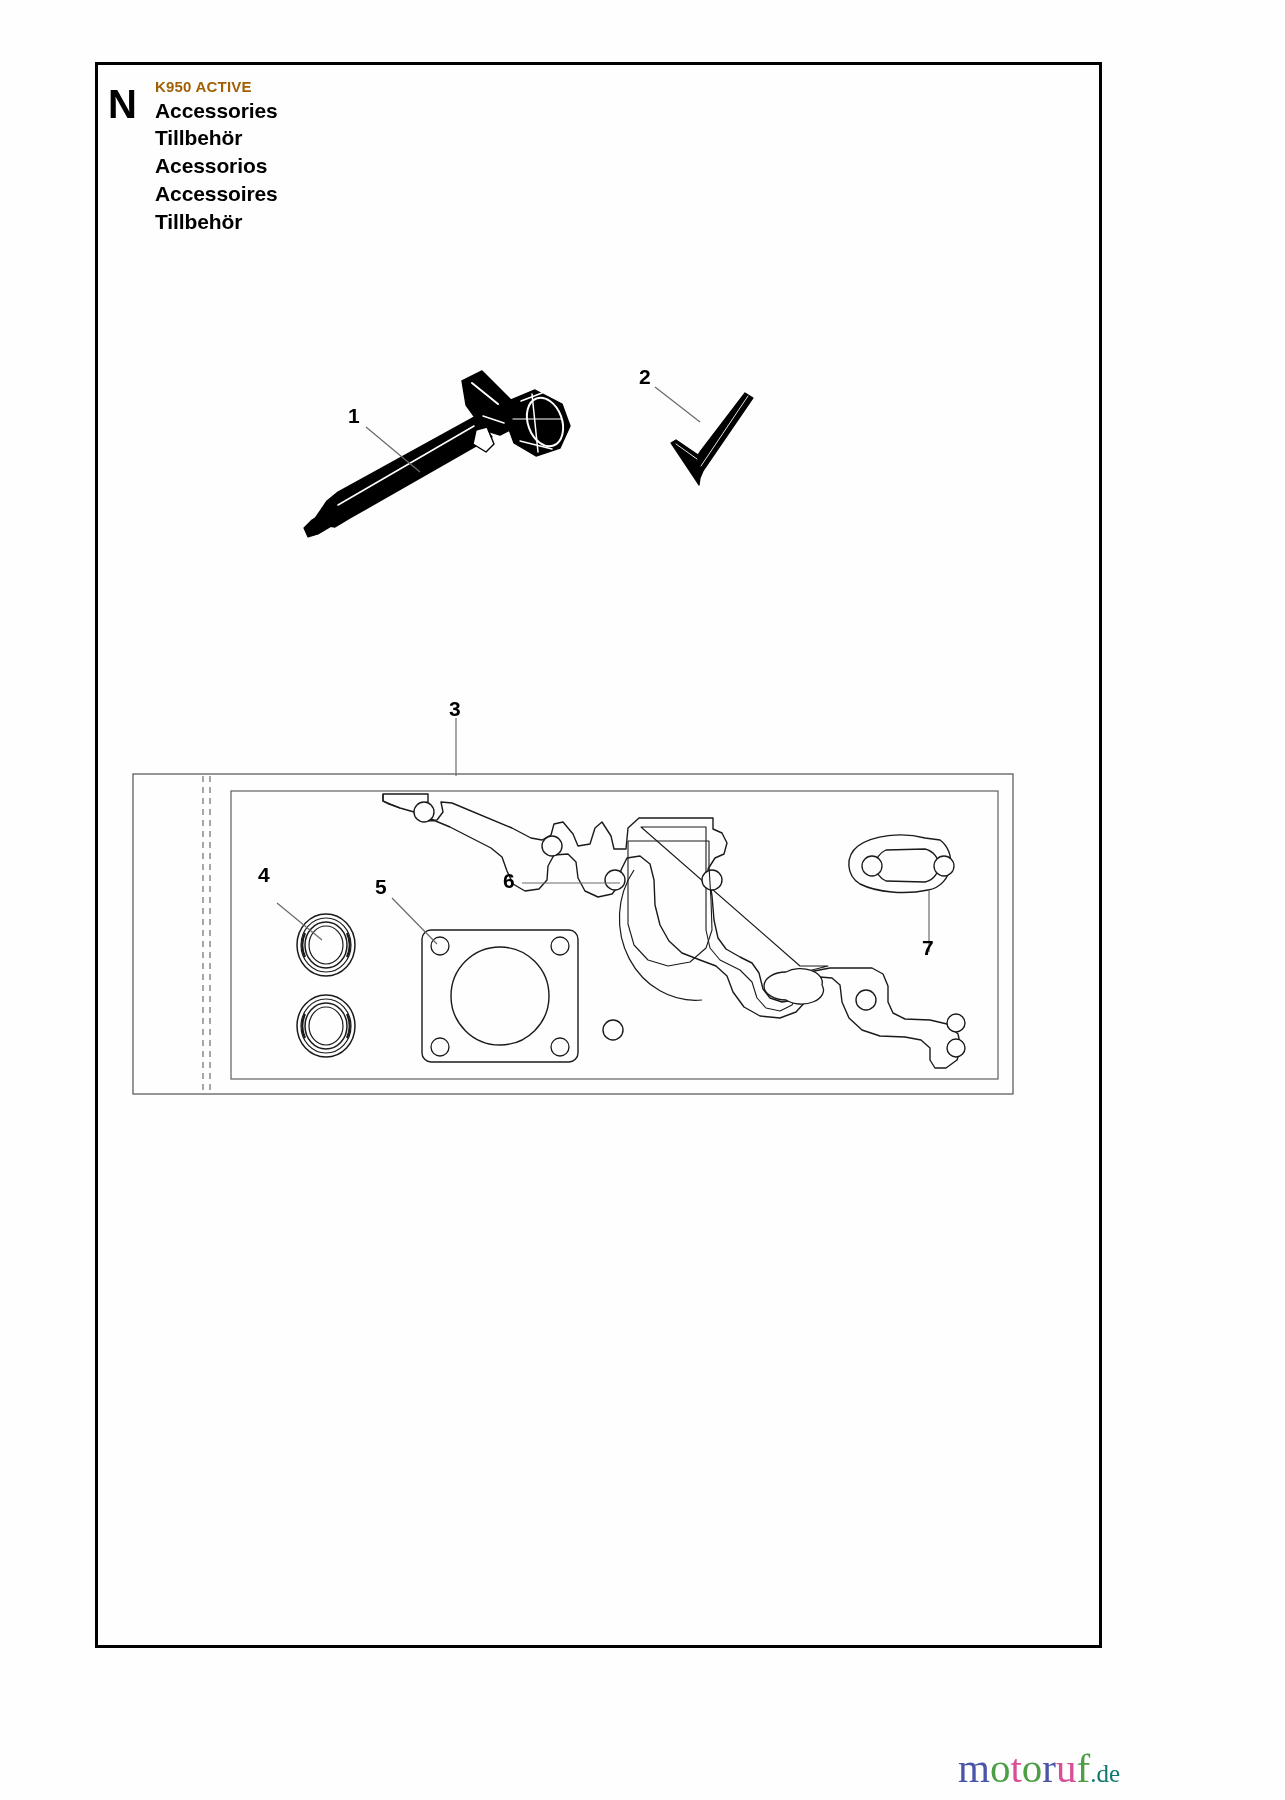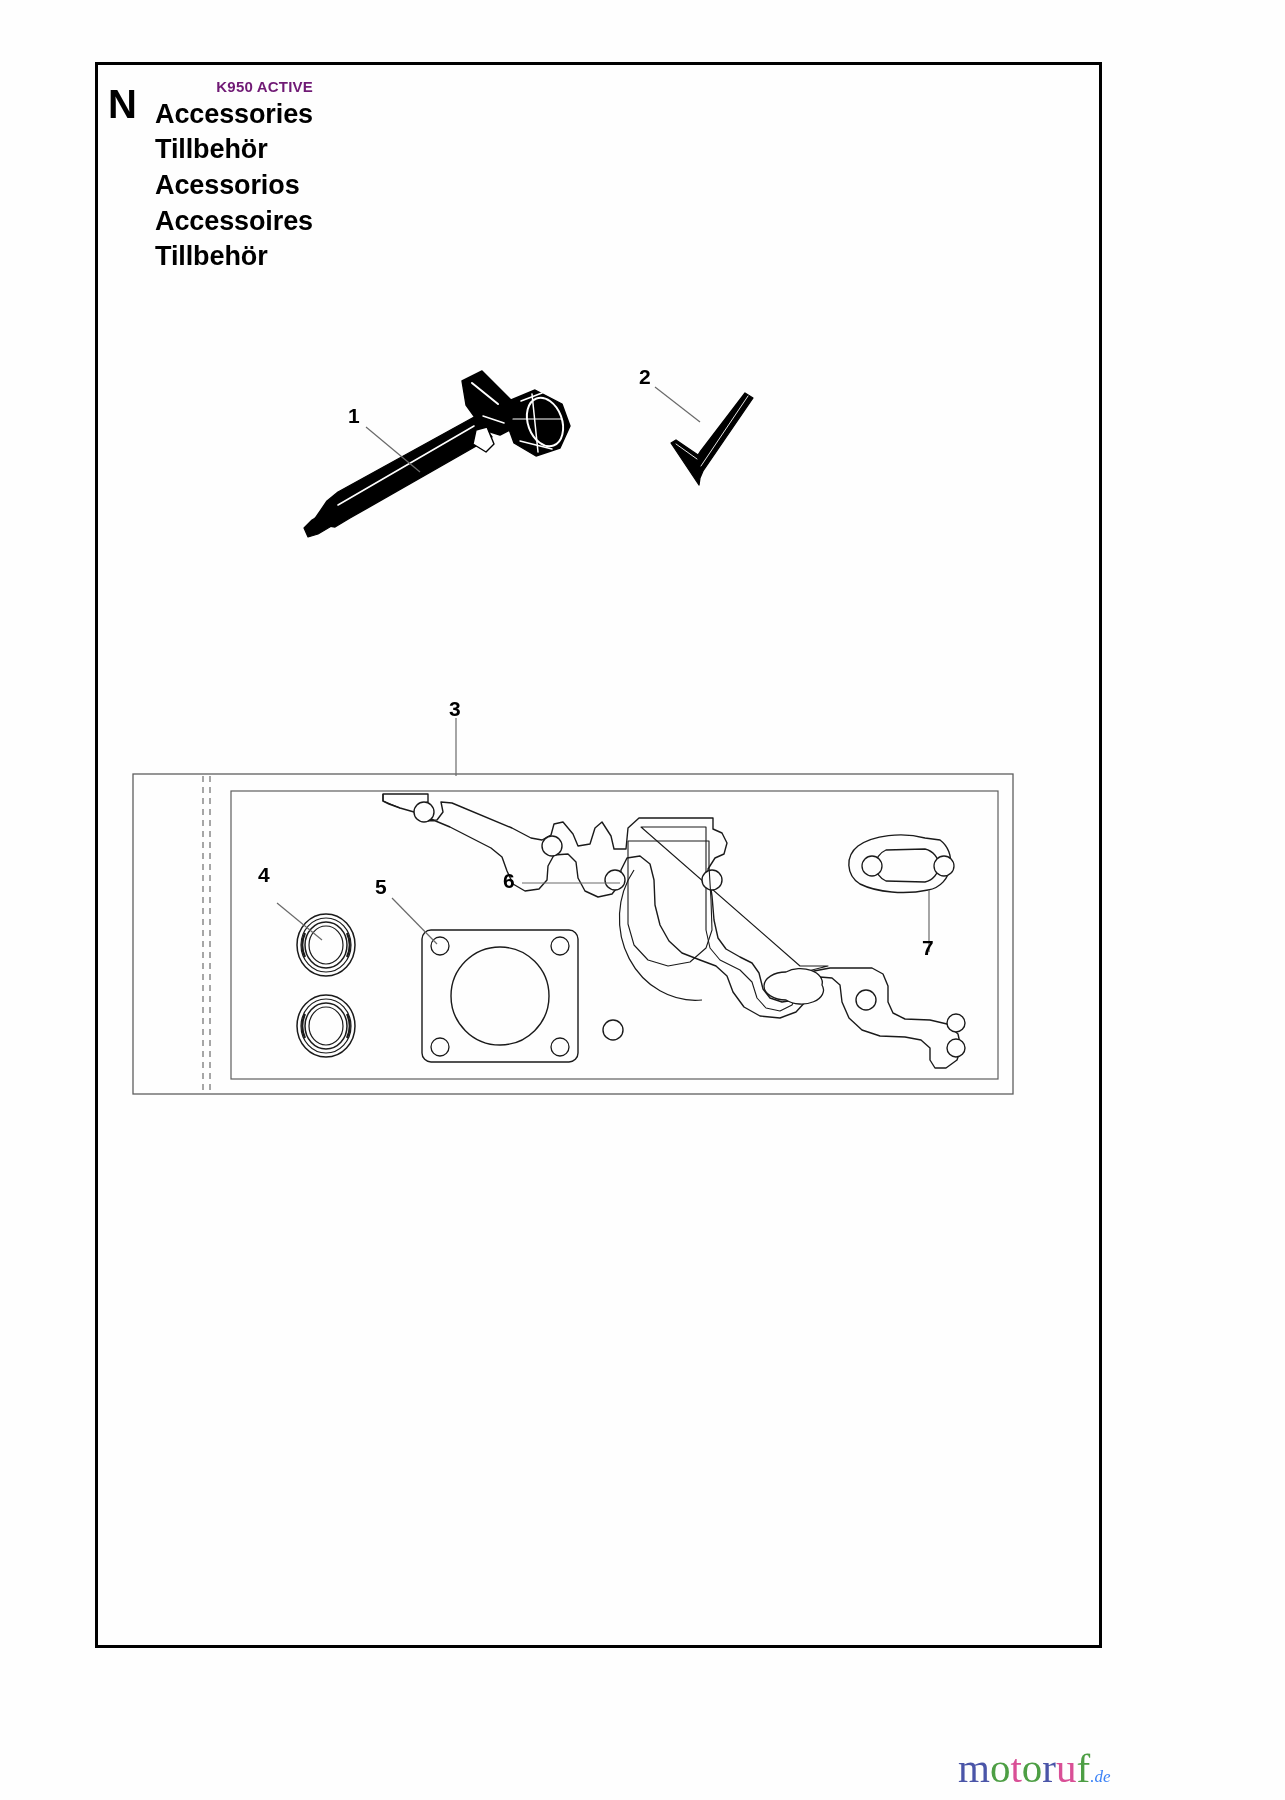--- a/index.html
+++ b/index.html
@@ -46,28 +46,27 @@
     letter-spacing: -0.5px;
   }
   #title-texts {
     position: absolute;
     left: 47px;
     top: 0px;
   }
   #model-name {
     font-size: 15px;
     font-weight: bold;
-    color: #701a75;
+    color: #a16207;
     letter-spacing: 0.2px;
     line-height: 1.25;
     white-space: nowrap;
-    text-align: right;
   }
   .title-line {
-    font-size: 27px;
+    font-size: 21px;
     font-weight: bold;
     color: #000;
     line-height: 1.32;
     letter-spacing: -0.1px;
     white-space: nowrap;
   }
   
   #drawing {
     position: absolute;
     left: 0;
@@ -94,21 +93,21 @@
     line-height: 1;
     white-space: nowrap;
   }
   #footer-logo .l1 { color: #4a55a8; }
   #footer-logo .l2 { color: #4d9e44; }
   #footer-logo .l3 { color: #d94f96; }
   #footer-logo .l4 { color: #4d9e44; }
   #footer-logo .l5 { color: #4a55a8; }
   #footer-logo .l6 { color: #d94f96; }
   #footer-logo .l7 { color: #4d9e44; }
-  #footer-logo .dot { color: #3b82f6; font-size: 17px; font-style: italic; }
+  #footer-logo .dot { color: #0f766e; font-size: 25px; }
 </style>
 </head>
 <body>
 
 <div id="page">
 
   <div id="page-frame"></div>
 
   <div id="title-block">
     <div id="section-letter">N</div>

